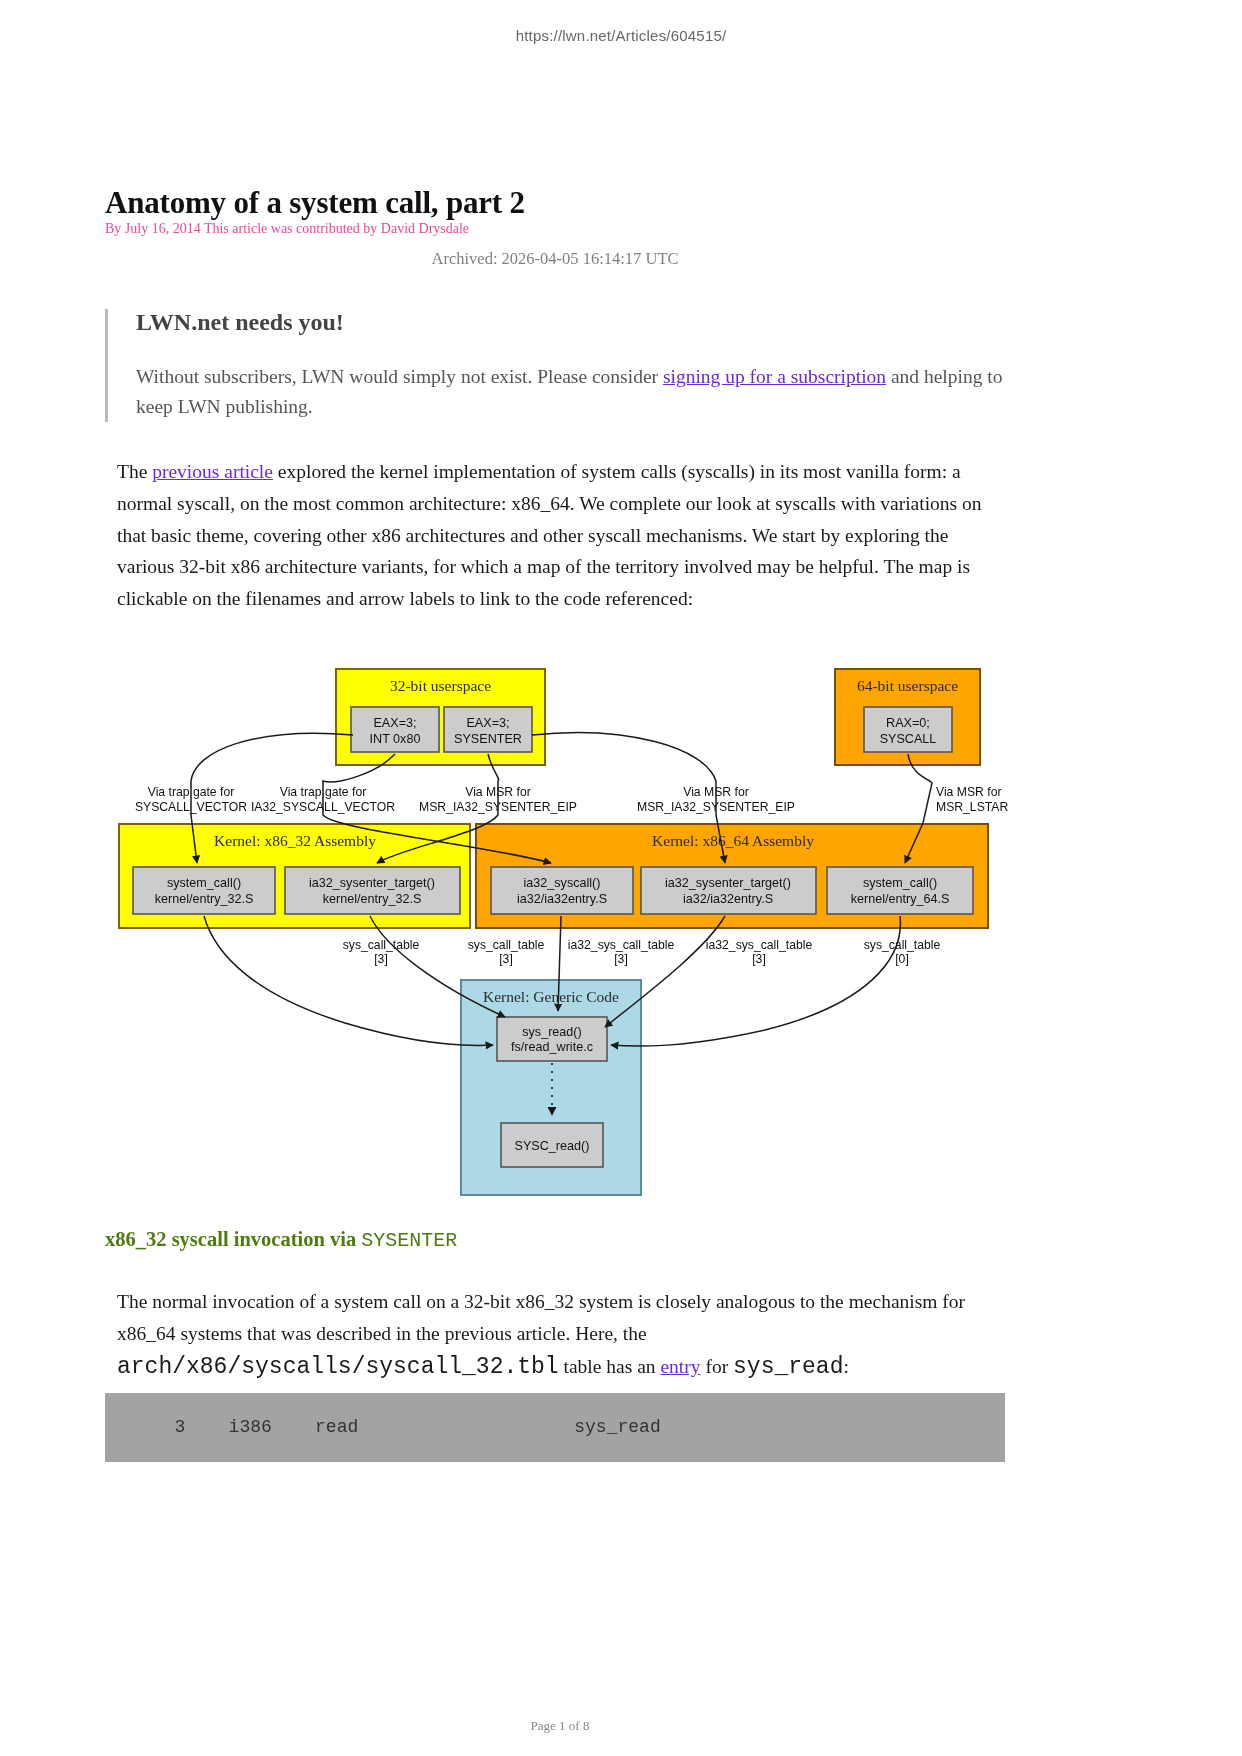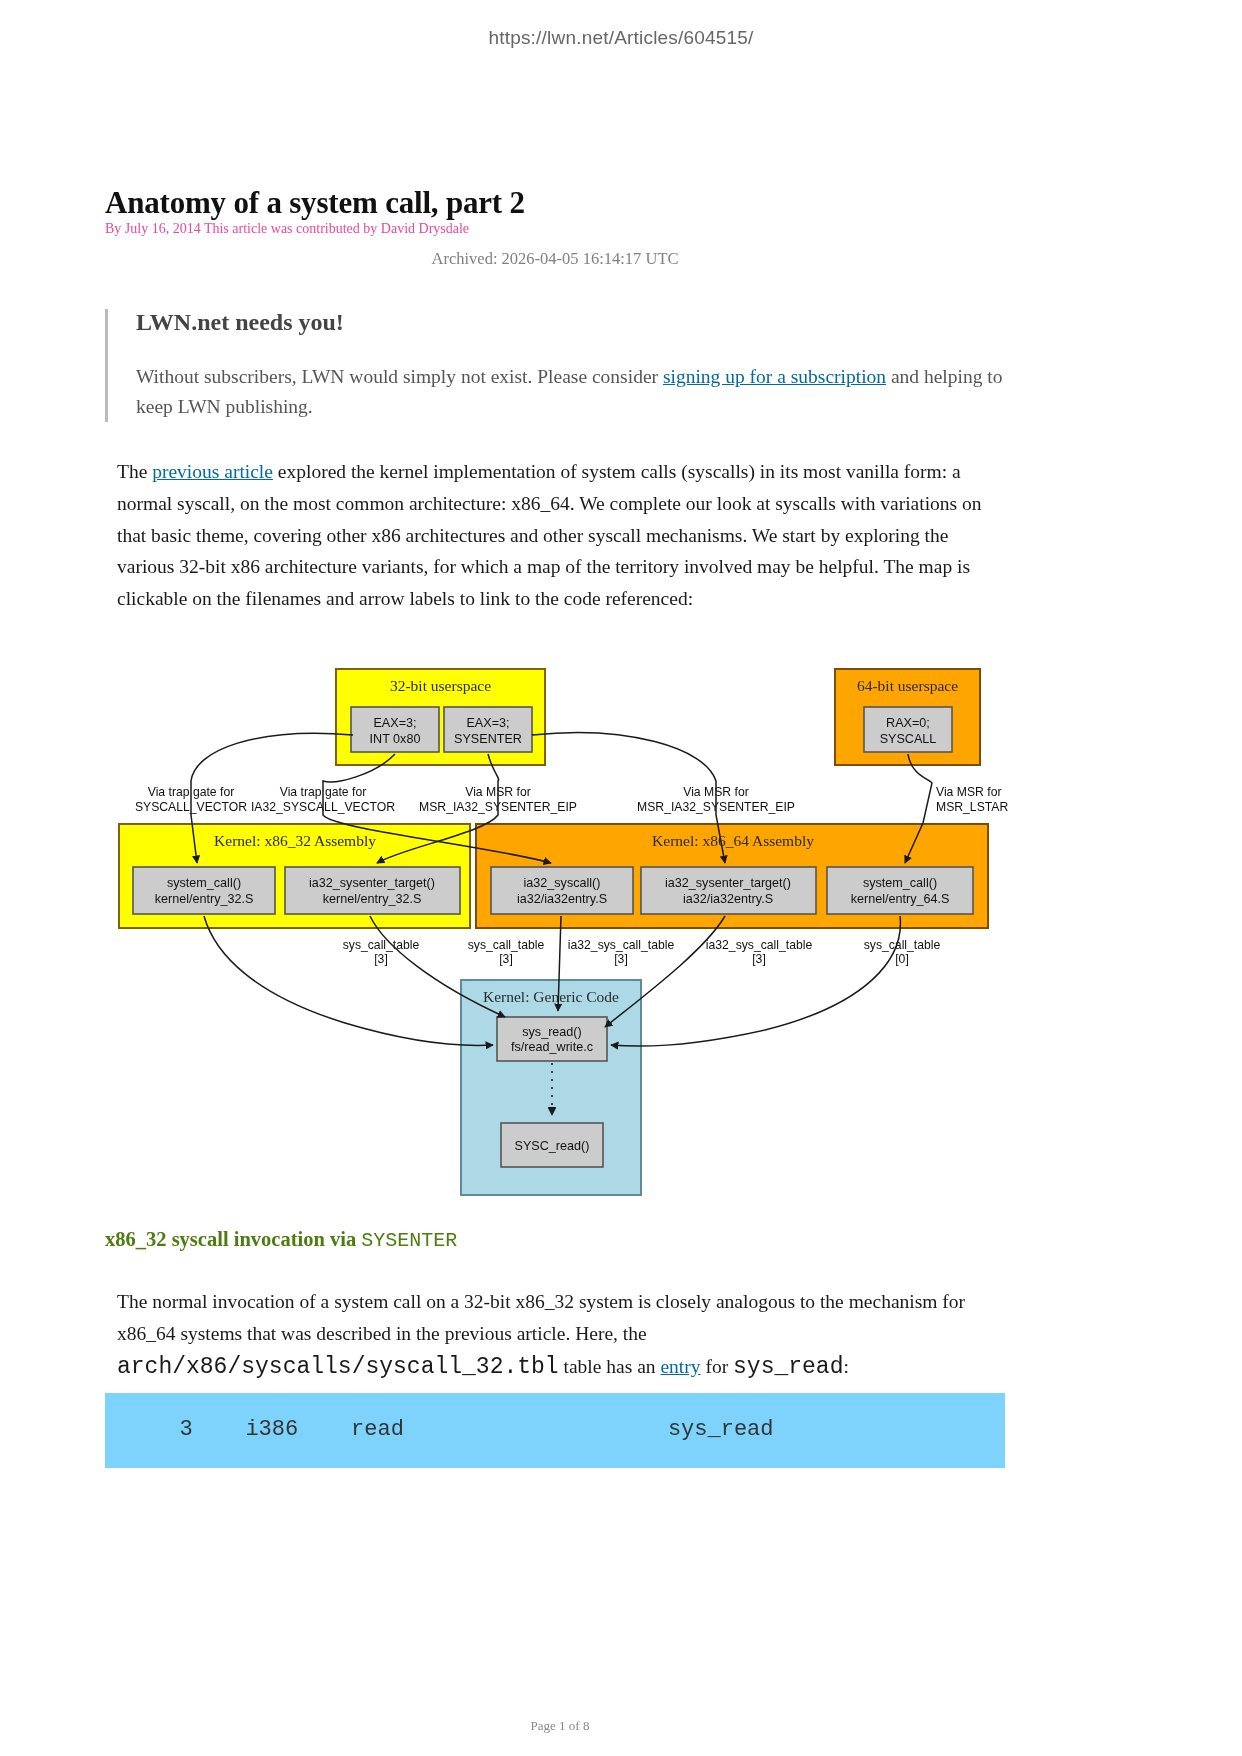--- a/index.html
+++ b/index.html
@@ -19,21 +19,21 @@
     height: 1756px;
     padding: 0;
   }
   .url-header {
     position: absolute;
     top: 27px;
     left: 0;
     width: 1242px;
     text-align: center;
     font-family: "Liberation Sans", sans-serif;
-    font-size: 19px;
+    font-size: 15px;
     color: #666666;
     letter-spacing: 0.2px;
   }
   .content {
     position: absolute;
     left: 105px;
     top: 185px;
     width: 900px;
   }
   h1.title {
@@ -65,46 +65,46 @@
     color: #444444;
     margin: 0;
   }
   blockquote.notice .nb-body {
     font-size: 19.5px;
     color: #555555;
     margin-top: 26px;
     line-height: 1.55;
   }
   a.link {
-    color: #0369a1;
+    color: #6d28d9;
     text-decoration: underline;
   }
   p.para {
     font-size: 19.5px;
     line-height: 1.62;
     color: #1a1a1a;
     margin: 34px 0 0 12px;
   }
   code, .mono {
     font-family: "Liberation Mono", monospace;
     font-size: 23px;
   }
   h2.subhead {
     font-size: 20.5px;
     font-weight: bold;
     margin: 0;
     color: #4d7c0f;
   }
   h2.subhead .mono { font-weight: normal; font-size: 20px; }
   pre.codeblock {
-    background: #7dd3fc;
+    background: #a3a3a3;
     margin: 0;
     padding: 22px 0 22px 48px;
     font-family: "Liberation Mono", monospace;
-    font-size: 22px;
+    font-size: 18px;
     color: #333333;
     line-height: 1.4;
     white-space: pre;
   }
   .page-footer {
     position: absolute;
     bottom: 22px;
     left: 0;
     width: 1120px;
     text-align: center;

